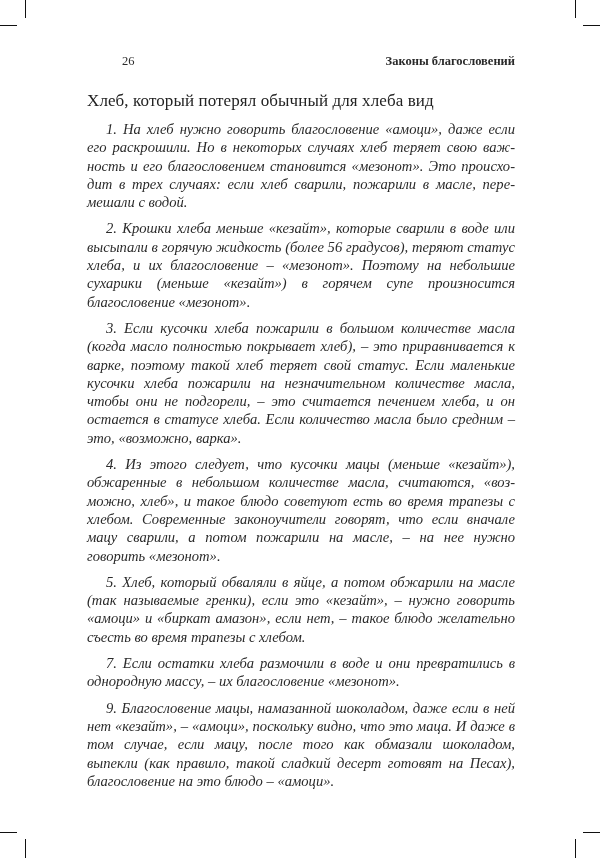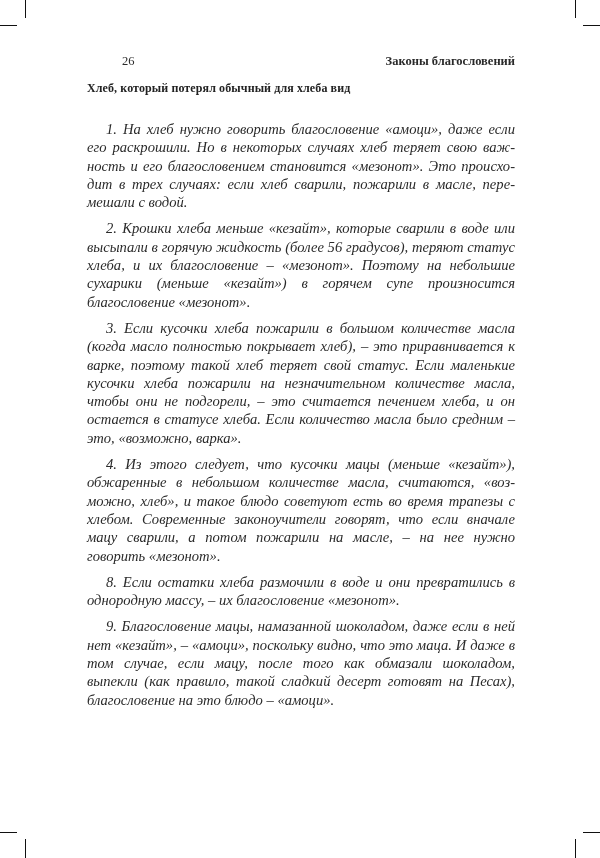--- a/index.html
+++ b/index.html
@@ -4,22 +4,22 @@
 <style>
   html, body { margin: 0; padding: 0; background: #ffffff; }
   body { width: 600px; height: 858px; position: relative; overflow: hidden;
          font-family: "Liberation Serif", "DejaVu Serif", serif; color: #2a2a2a; }
   .crop { position: absolute; background: #111; }
   .page { position: absolute; left: 87px; top: 0; width: 428px; }
   .running-header { position: absolute; top: 54px; left: 0; width: 428px; height: 18px;
                     font-size: 12.5px; }
   .page-number { position: absolute; left: 0; top: 0; margin-left: 35px; }
   .header-title { position: absolute; right: 0; top: 0; font-weight: bold; }
-  .section-title { position: absolute; top: 81px; left: 0; width: 440px;
-                   font-size: 12px; font-weight: bold; letter-spacing: 0.1px; color: #222; white-space: nowrap; }
+  .section-title { position: absolute; top: 91px; left: 0; width: 440px;
+                   font-size: 17px; font-weight: normal; letter-spacing: 0.1px; color: #222; white-space: nowrap; }
   .body-text { position: absolute; top: 120px; left: 0; width: 428px; }
   .para { margin: 0 0 8px 0; font-size: 14.6px; line-height: 18.3px;
           text-align: justify; text-indent: 19px; hyphens: manual; font-style: italic; }
 </style>
 </head>
 <body>
 
 <div class="crop" style="left:25px; top:0; width:1px; height:18px;"></div>
 <div class="crop" style="left:0; top:25px; width:17px; height:1px;"></div>
 <div class="crop" style="left:575px; top:0; width:1px; height:18px;"></div>
@@ -35,16 +35,17 @@
     <span class="header-title">Законы благословений</span>
   </div>
 
   <h2 class="section-title" style="margin:0;">Хлеб, который потерял обычный для хлеба вид</h2>
 
   <div class="body-text">
     <p class="para">1. На хлеб нужно говорить благословение «амоци», даже если его раскрошили. Но в некоторых случаях хлеб теряет свою важ­ность и его благословением становится «мезонот». Это происхо­дит в трех случаях: если хлеб сварили, пожарили в масле, пере­мешали с водой.</p>
     <p class="para">2. Крошки хлеба меньше «кезайт», которые сварили в воде или высыпали в горячую жидкость (более 56 градусов), теряют статус хлеба, и их благословение – «мезонот». Поэтому на не­большие сухарики (меньше «кезайт») в горячем супе произно­сится благословение «мезонот».</p>
     <p class="para">3. Если кусочки хлеба пожарили в большом количестве масла (когда масло полностью покрывает хлеб), – это приравнивается к варке, поэтому такой хлеб теряет свой статус. Если маленькие кусочки хлеба пожарили на незначительном количестве масла, чтобы они не подгорели, – это считается печением хлеба, и он остается в статусе хлеба. Если количество масла было средним – это, «возможно, варка».</p>
     <p class="para">4. Из этого следует, что кусочки мацы (меньше «кезайт»), обжаренные в небольшом количестве масла, считаются, «воз­можно, хлеб», и такое блюдо советуют есть во время трапезы с хлебом. Современные законоучители говорят, что если внача­ле мацу сварили, а потом пожарили на масле, – на нее нужно говорить «мезонот».</p>
-    <p class="para">8. Если остатки хлеба размочили в воде и они превратились в однородную массу, – их благословение «мезонот».</p>
+    <p class="para">5. Хлеб, который обваляли в яйце, а потом обжарили на масле (так называемые гренки), если это «кезайт», – нужно говорить «амоци» и «биркат амазон», если нет, – такое блюдо желательно съесть во время трапезы с хлебом.</p>
+    <p class="para">7. Если остатки хлеба размочили в воде и они превратились в однородную массу, – их благословение «мезонот».</p>
     <p class="para">9. Благословение мацы, намазанной шоколадом, даже если в ней нет «кезайт», – «амоци», поскольку видно, что это маца. И даже в том случае, если мацу, после того как обмазали шоко­ладом, выпекли (как правило, такой сладкий десерт готовят на Песах), благословение на это блюдо – «амоци».</p>
   </div>
 </div>
 
 </body></html>

